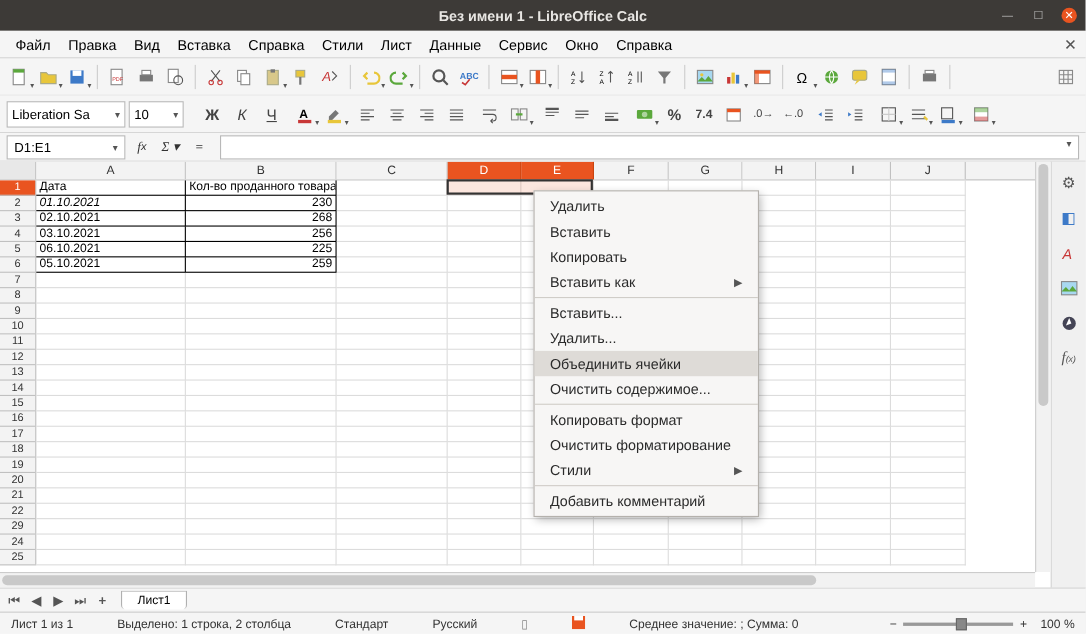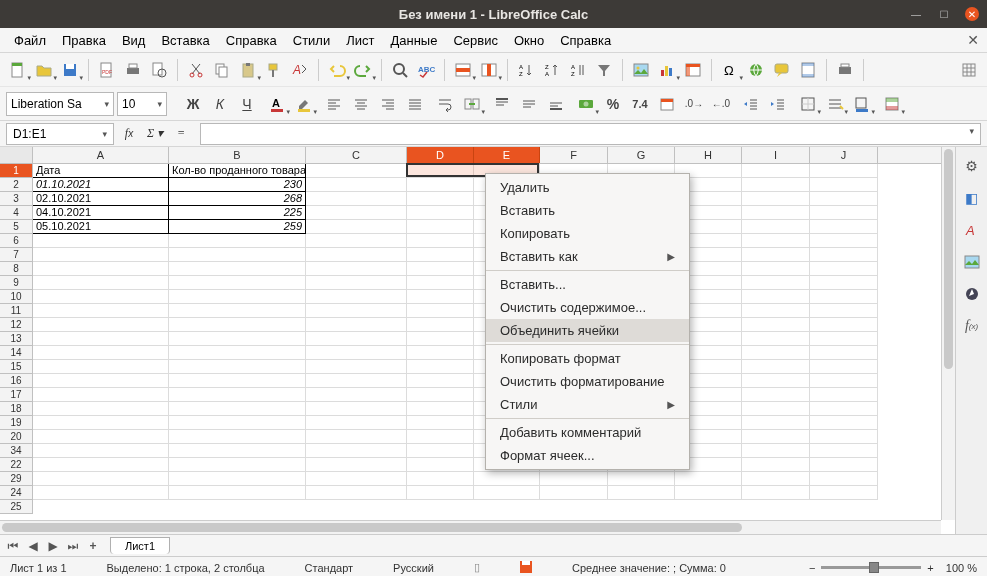--- a/index.html
+++ b/index.html
@@ -40,21 +40,21 @@
 .corner { width: 33px; background: #e8e8e8; border-right: 1px solid #c0c0c0; }
 .col-h { border-right: 1px solid #c0c0c0; text-align: center; font-size: 11px; color: #333; line-height: 17px; background: #f3f3f3; }
 .col-h.sel { background: #e95420; color: #fff; border-right-color: #c94410; }
 .row-headers { position: absolute; top: 17px; left: 0; width: 33px; background: #f3f3f3; border-right: 1px solid #c0c0c0; }
 .row-h { height: 14px; border-bottom: 1px solid #c0c0c0; text-align: center; font-size: 10px; color: #333; line-height: 14px; }
 .row-h.sel { background: #e95420; color: #fff; }
 .cells { position: absolute; top: 17px; left: 33px; right: 14px; bottom: 14px; }
 .cell-row { height: 14px; display: flex; }
 .cell { border-right: 1px solid #dcdcdc; border-bottom: 1px solid #dcdcdc; font-size: 11px; padding: 0 3px; line-height: 13px; overflow: hidden; white-space: nowrap; }
 .cell.data { border-color: #000; }
-.cell.num { text-align: right; font-style: italic; }
+.cell.num { text-align: right; }
 .selection { position: absolute; background: rgba(233,84,32,0.15); border: 2px solid #333; pointer-events: none; }
 .vscroll { position: absolute; right: 0; top: 0; bottom: 14px; width: 14px; background: #f2f2f2; border-left: 1px solid #ccc; }
 .vscroll .thumb { position: absolute; top: 2px; left: 2px; right: 2px; height: 220px; background: #c9c9c9; border-radius: 6px; }
 .hscroll { position: absolute; left: 0; right: 14px; bottom: 0; height: 14px; background: #f2f2f2; border-top: 1px solid #ccc; }
 .hscroll .thumb { position: absolute; left: 2px; top: 2px; bottom: 2px; width: 740px; background: #c9c9c9; border-radius: 6px; }
 
 .sidebar { width: 32px; background: #f0f0f0; border-left: 1px solid #ccc; display: flex; flex-direction: column; align-items: center; gap: 10px; padding-top: 8px; }
 .side-btn { width: 22px; height: 22px; display: flex; align-items: center; justify-content: center; font-size: 14px; color: #555; }
 
 .tabbar { height: 22px; background: #f5f5f5; display: flex; align-items: center; border-top: 1px solid #ccc; padding: 0 4px; gap: 2px; font-size: 11px; }
@@ -491,21 +491,21 @@
         <div class="row-h">11</div>
         <div class="row-h">12</div>
         <div class="row-h">13</div>
         <div class="row-h">14</div>
         <div class="row-h">15</div>
         <div class="row-h">16</div>
         <div class="row-h">17</div>
         <div class="row-h">18</div>
         <div class="row-h">19</div>
         <div class="row-h">20</div>
-        <div class="row-h">34</div>
+        <div class="row-h">21</div>
         <div class="row-h">22</div>
         <div class="row-h">29</div>
         <div class="row-h">24</div>
         <div class="row-h">25</div>
       </div>
     <div class="cells" id="cells">
         <div class="cell-row">
           <div class="cell data" style="width: 136px;">Дата</div>
           <div class="cell data" style="width: 137px;">Кол-во проданного товара</div>
           <div class="cell" style="width: 101px;"></div>
@@ -535,21 +535,33 @@
           <div class="cell" style="width: 101px;"></div>
           <div class="cell" style="width: 67px;"></div>
           <div class="cell" style="width: 66px;"></div>
           <div class="cell" style="width: 68px;"></div>
           <div class="cell" style="width: 67px;"></div>
           <div class="cell" style="width: 67px;"></div>
           <div class="cell" style="width: 68px;"></div>
           <div class="cell" style="width: 68px;"></div>
         </div>
         <div class="cell-row">
-          <div class="cell data" style="width: 136px;">04.10.2021</div>
+          <div class="cell data" style="width: 136px;">03.10.2021</div>
+          <div class="cell data num" style="width: 137px;">256</div>
+          <div class="cell" style="width: 101px;"></div>
+          <div class="cell" style="width: 67px;"></div>
+          <div class="cell" style="width: 66px;"></div>
+          <div class="cell" style="width: 68px;"></div>
+          <div class="cell" style="width: 67px;"></div>
+          <div class="cell" style="width: 67px;"></div>
+          <div class="cell" style="width: 68px;"></div>
+          <div class="cell" style="width: 68px;"></div>
+        </div>
+        <div class="cell-row">
+          <div class="cell data" style="width: 136px;">06.10.2021</div>
           <div class="cell data num" style="width: 137px;">225</div>
           <div class="cell" style="width: 101px;"></div>
           <div class="cell" style="width: 67px;"></div>
           <div class="cell" style="width: 66px;"></div>
           <div class="cell" style="width: 68px;"></div>
           <div class="cell" style="width: 67px;"></div>
           <div class="cell" style="width: 67px;"></div>
           <div class="cell" style="width: 68px;"></div>
           <div class="cell" style="width: 68px;"></div>
         </div>
@@ -838,42 +850,42 @@
     </div>
     <div class="ctx-item">
       <span>Вставить как</span>
       <span class="sub">▶</span>
     </div>
     <div class="ctx-sep"></div>
     <div class="ctx-item">
       <span>Вставить...</span>
     </div>
     <div class="ctx-item">
-      <span>Очистить содержимое...</span>
+      <span>Удалить...</span>
     </div>
     <div class="ctx-item hover">
       <span>Объединить ячейки</span>
     </div>
+    <div class="ctx-item">
+      <span>Очистить содержимое...</span>
+    </div>
     <div class="ctx-sep"></div>
     <div class="ctx-item">
       <span>Копировать формат</span>
     </div>
     <div class="ctx-item">
       <span>Очистить форматирование</span>
     </div>
     <div class="ctx-item">
       <span>Стили</span>
       <span class="sub">▶</span>
     </div>
     <div class="ctx-sep"></div>
     <div class="ctx-item">
       <span>Добавить комментарий</span>
-    </div>
-    <div class="ctx-item">
-      <span>Формат ячеек...</span>
     </div>
   </div>
 
 <div class="tabbar">
   <span class="tab-nav">⏮</span>
   <span class="tab-nav">◀</span>
   <span class="tab-nav">▶</span>
   <span class="tab-nav">⏭</span>
   <span class="tab-nav" style="font-weight:bold">+</span>
   <span class="sheet-tab">Лист1</span>

